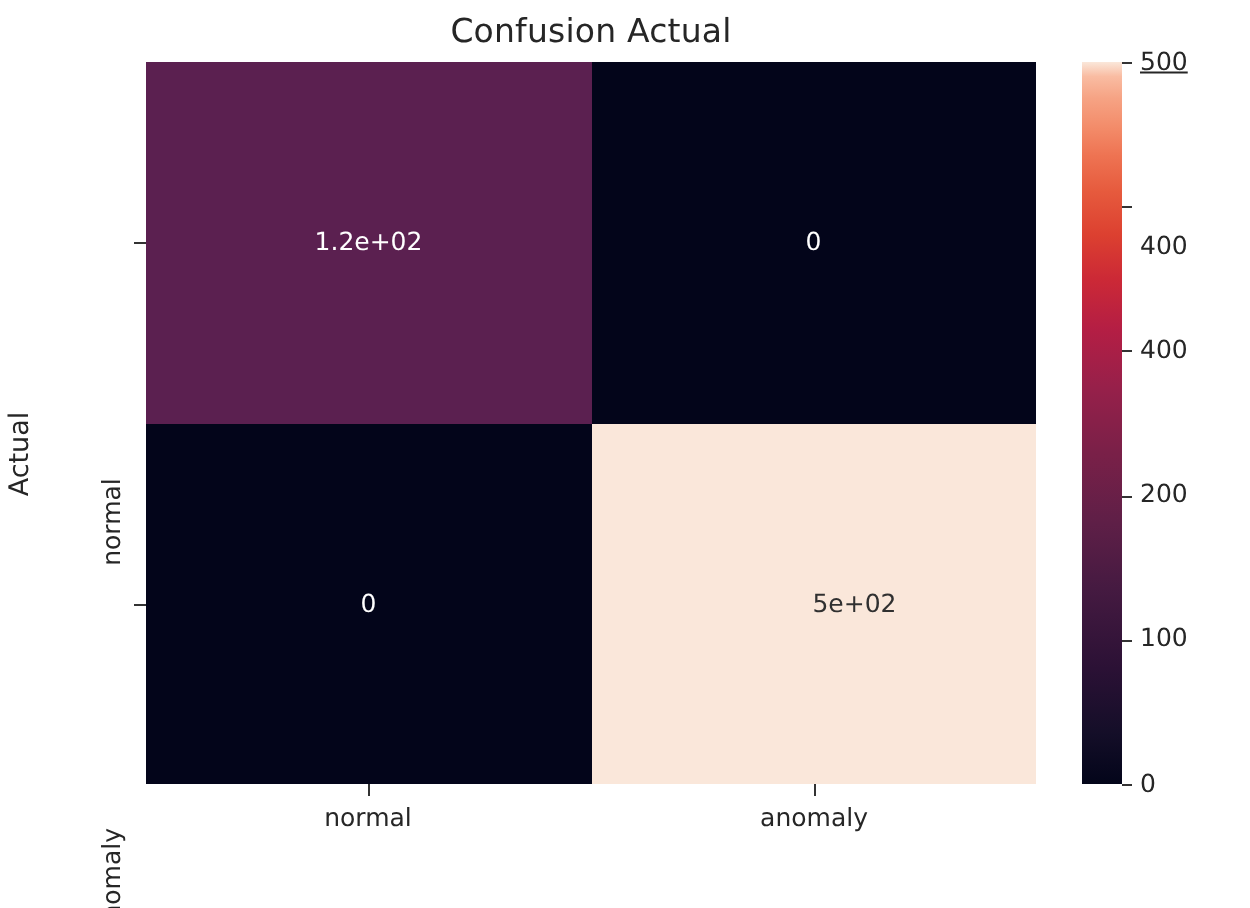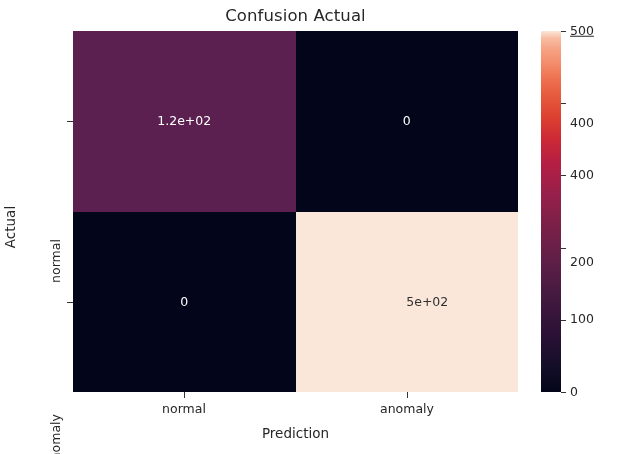--- a/index.html
+++ b/index.html
@@ -214,30 +214,29 @@
 
   <div class="ytick-label" id="ytick-normal">normal</div>
   <div class="ytick-label" id="ytick-anomaly">anomaly</div>
 
   <div class="xtick-mark" id="xtick-mark-normal"></div>
   <div class="xtick-mark" id="xtick-mark-anomaly"></div>
 
   <div class="xtick-label" id="xtick-normal">normal</div>
   <div class="xtick-label" id="xtick-anomaly">anomaly</div>
 
-  <div id="xlabel-prediction">Prediction</div>
 
   <div id="colorbar"></div>
   <div id="colorbar-ticks">
       <div class="cb-tick-mark" style="top: 392px;"></div>
       <div class="cb-tick-label" style="top: 392px;">0</div>
       <div class="cb-tick-mark" style="top: 319.8px;"></div>
       <div class="cb-tick-label" style="top: 319px;">100</div>
       <div class="cb-tick-mark" style="top: 247.6px;"></div>
-      <div class="cb-tick-label" style="top: 262px;">200</div>
+      <div class="cb-tick-label" style="top: 247px;">200</div>
       <div class="cb-tick-mark" style="top: 175.4px;"></div>
       <div class="cb-tick-label" style="top: 175.4px;">400</div>
       <div class="cb-tick-mark" style="top: 103.2px;"></div>
       <div class="cb-tick-label" style="top: 103.2px; margin-top: 20px;">400</div>
       <div class="cb-tick-mark" style="top: 31px;"></div>
       <div class="cb-tick-label" style="top: 31px; text-decoration: underline;">500</div>
     </div>
 
 </div>
 

